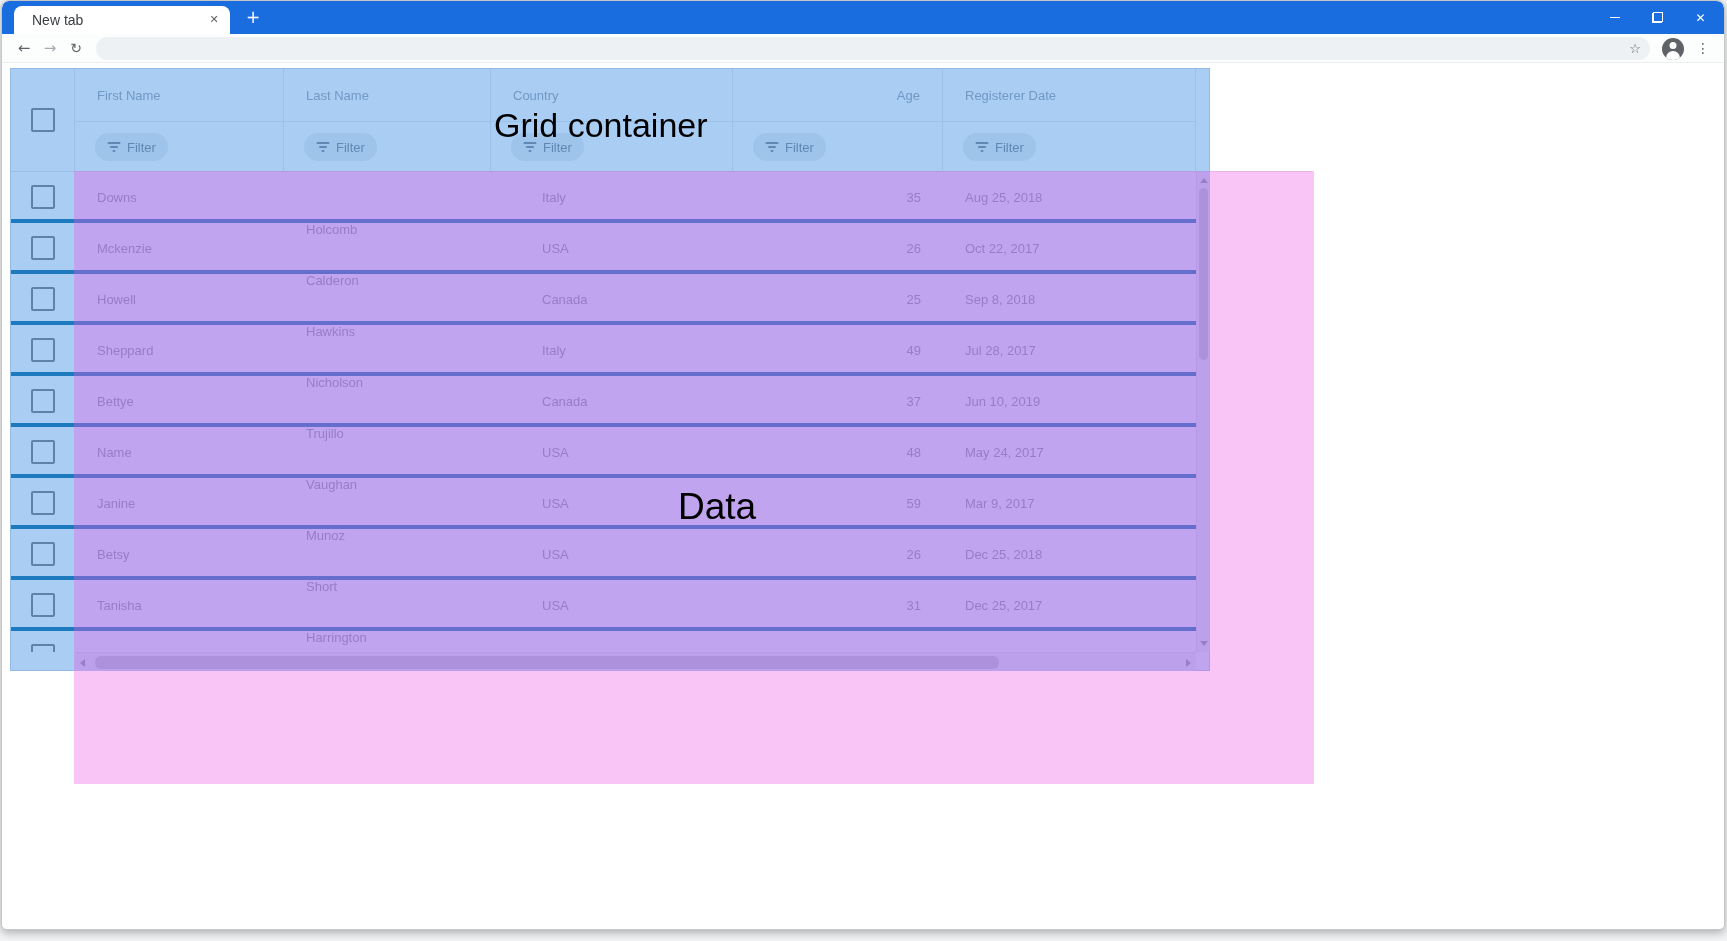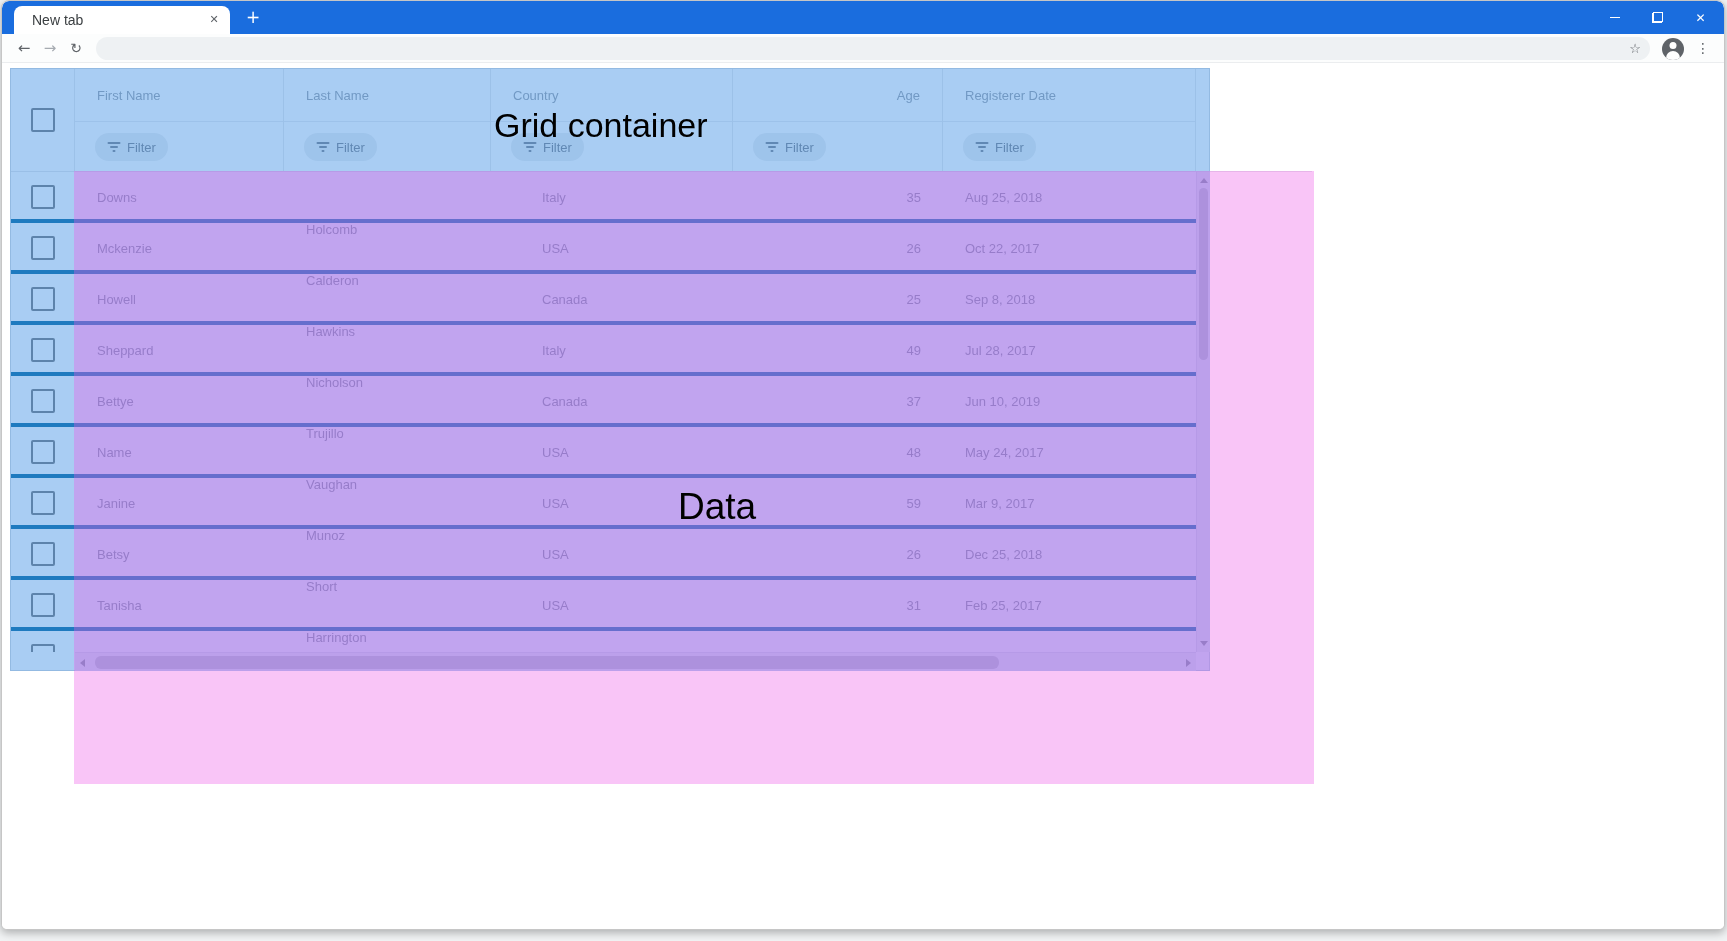--- a/index.html
+++ b/index.html
@@ -254,21 +254,21 @@
           <span class="cell c-country">USA</span>
           <span class="cell c-age">26</span>
           <span class="cell c-date">Dec 25, 2018</span>
         </div>
         <div class="row">
           <span class="cbx"></span>
           <span class="cell c-first">Tanisha</span>
           <span class="cell c-last">Harrington</span>
           <span class="cell c-country">USA</span>
           <span class="cell c-age">31</span>
-          <span class="cell c-date">Feb 25, 2017</span>
+          <span class="cell c-date">Dec 25, 2017</span>
         </div>
         <div class="row">
           <span class="cbx"></span>
         </div>
       </div>
 
       <div class="hsb">
         <span class="arr arr-left"></span>
         <span class="hsb-thumb"></span>
         <span class="arr arr-right"></span>

